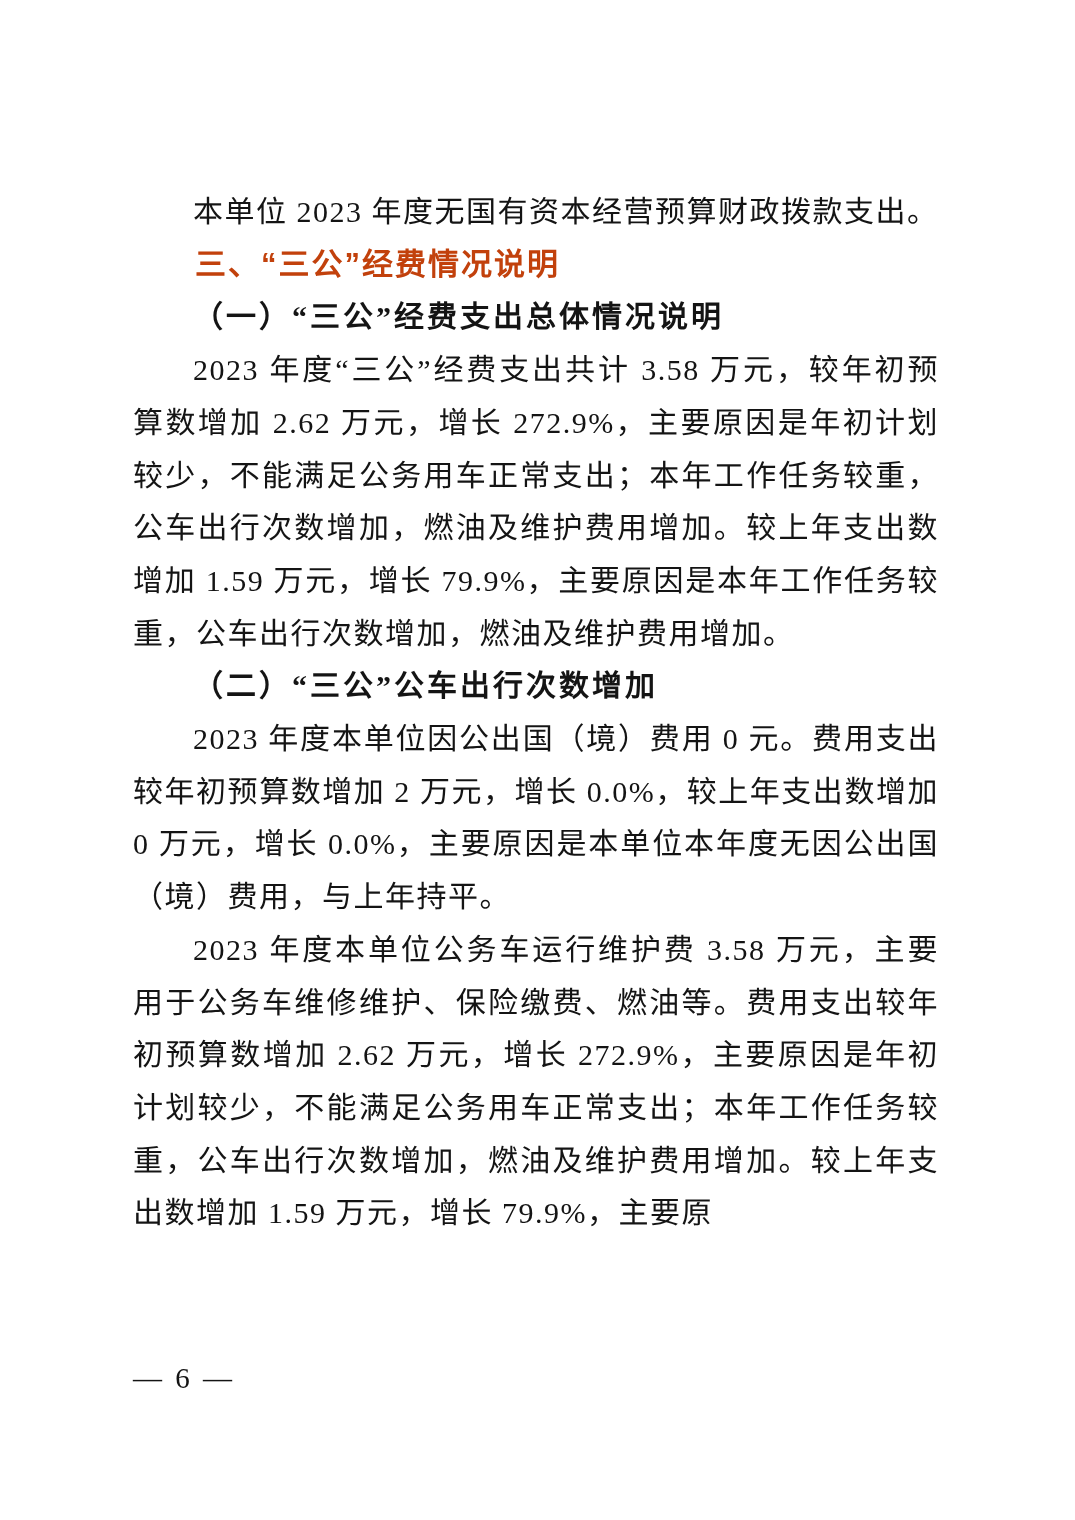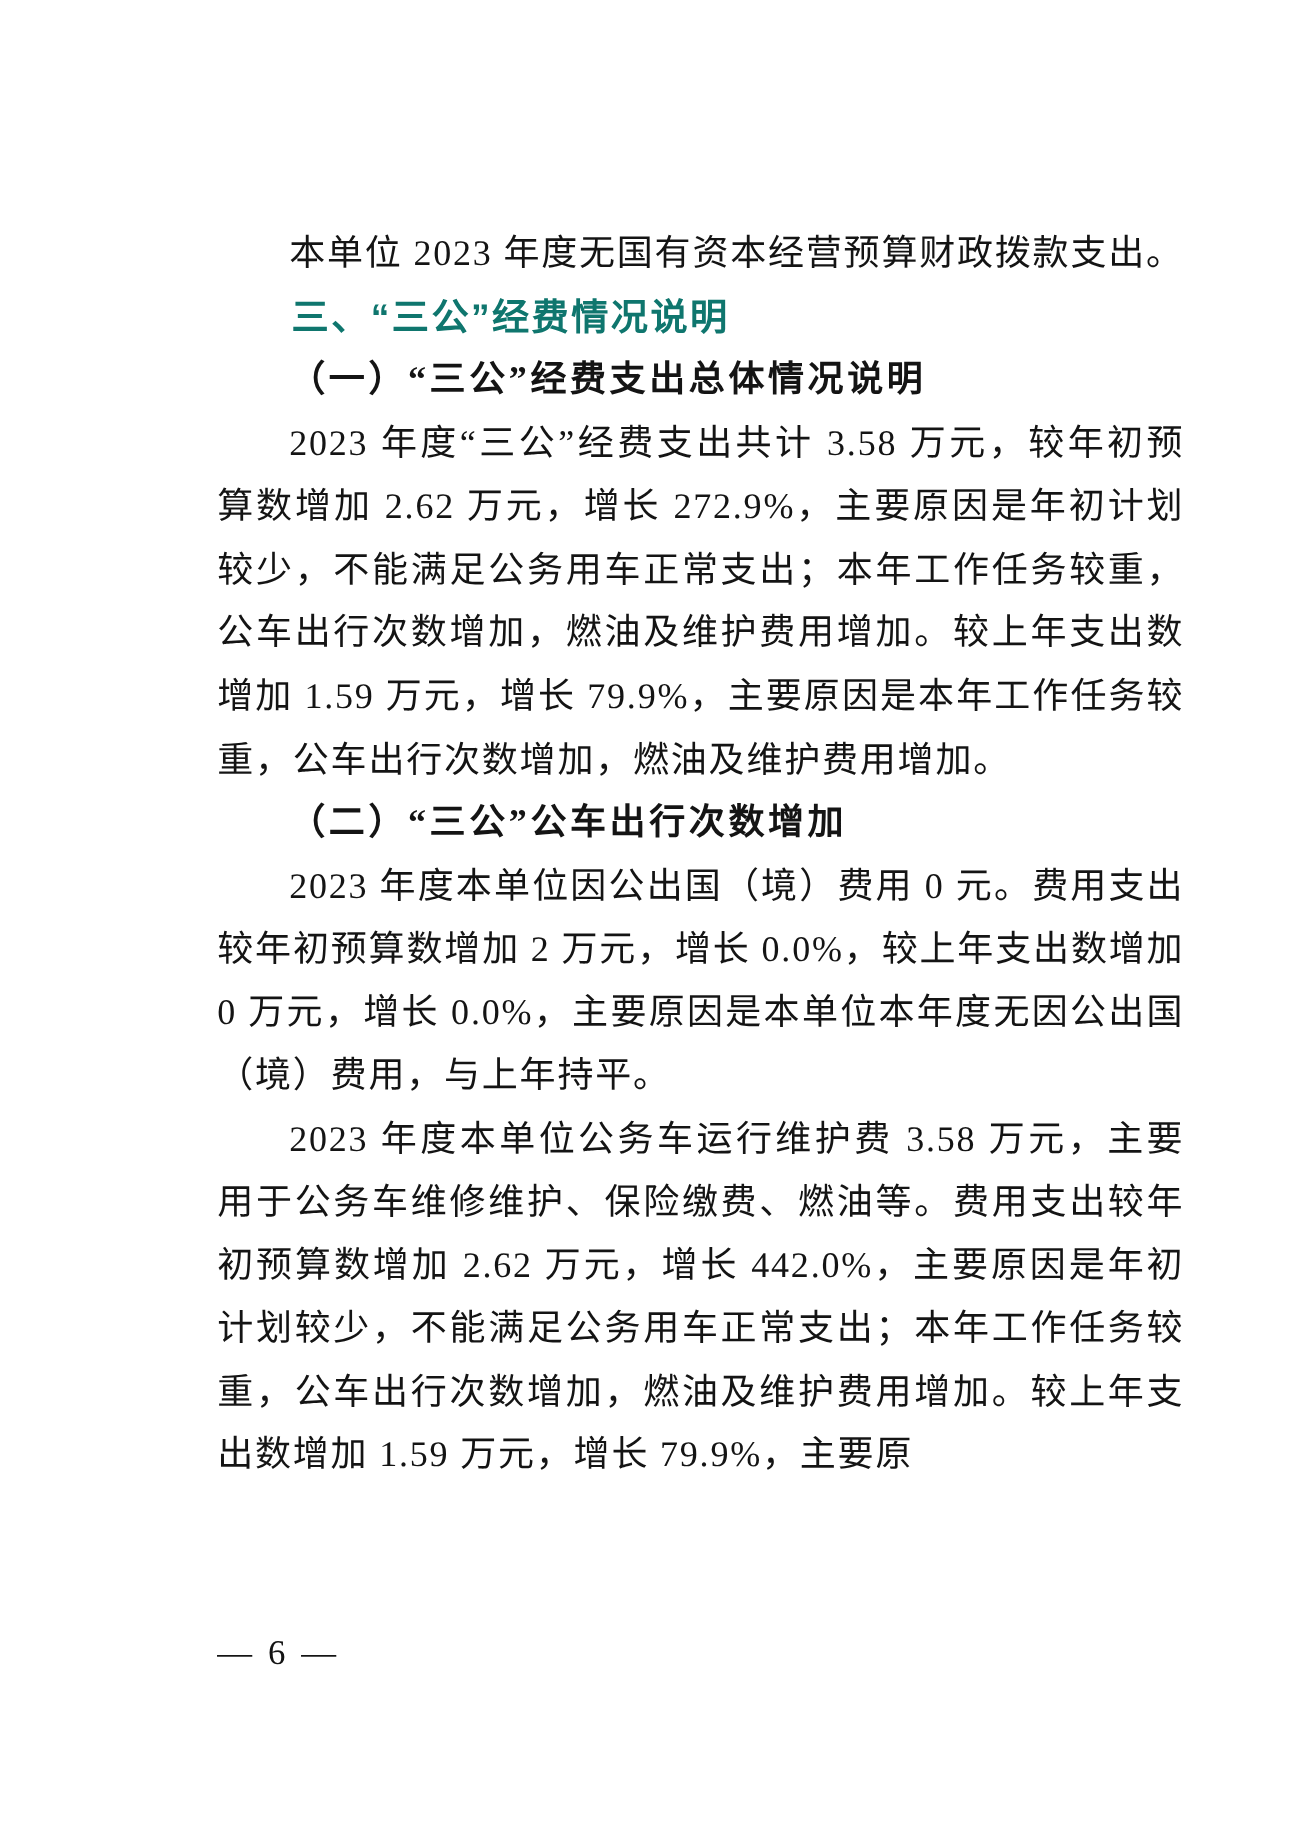--- a/index.html
+++ b/index.html
@@ -1,15 +1,15 @@
 <!DOCTYPE html>
 <html lang="zh-CN"><head>
 <meta charset="utf-8">
 <style>
-  * { box-sizing: border-box; margin-left: 48px; }
+  * { box-sizing: border-box; }
   html, body {
     margin: 0;
     padding: 0;
     background: #ffffff;
   }
   .page {
     position: relative;
     width: 1075px;
     height: 1520px;
     margin: 0 auto;
@@ -35,21 +35,21 @@
     word-break: break-all;
   }
   .heading-1 {
     margin: 0;
     font-family: "Liberation Sans", "DejaVu Sans", sans-serif;
     font-weight: bold;
     font-size: 31px;
     line-height: 52.7px;
     letter-spacing: 2px;
     text-indent: 2em;
-    color: #0f766e;
+    color: #c2410c;
   }
   .heading-2 {
     margin: 0;
     font-size: 30px;
     line-height: 52.7px;
     letter-spacing: 3px;
     text-indent: 2em;
     font-family: "Liberation Serif", "DejaVu Serif", serif;
     font-weight: bold;
   }
@@ -75,18 +75,18 @@
 
     <p class="heading-2">（一）“三公”经费支出总体情况说明</p>
 
     <p class="para">2023 年度“三公”经费支出共计 3.58 万元，较年初预算数增加 2.62 万元，增长 272.9%，主要原因是年初计划较少，不能满足公务用车正常支出；本年工作任务较重，公车出行次数增加，燃油及维护费用增加。较上年支出数增加 1.59 万元，增长 79.9%，主要原因是本年工作任务较重，公车出行次数增加，燃油及维护费用增加。</p>
 
     <p class="heading-2">（二）“三公”公车出行次数增加</p>
 
     <p class="para">2023 年度本单位因公出国（境）费用 0 元。费用支出较年初预算数增加 2 万元，增长 0.0%，较上年支出数增加 0 万元，增长 0.0%，主要原因是本单位本年度无因公出国（境）费用，与上年持平。</p>
 
 
-    <p class="para">2023 年度本单位公务车运行维护费 3.58 万元，主要用于公务车维修维护、保险缴费、燃油等。费用支出较年初预算数增加 2.62 万元，增长 442.0%，主要原因是年初计划较少，不能满足公务用车正常支出；本年工作任务较重，公车出行次数增加，燃油及维护费用增加。较上年支出数增加 1.59 万元，增长 79.9%，主要原</p>
+    <p class="para">2023 年度本单位公务车运行维护费 3.58 万元，主要用于公务车维修维护、保险缴费、燃油等。费用支出较年初预算数增加 2.62 万元，增长 272.9%，主要原因是年初计划较少，不能满足公务用车正常支出；本年工作任务较重，公车出行次数增加，燃油及维护费用增加。较上年支出数增加 1.59 万元，增长 79.9%，主要原</p>
 
   </div>
 
   <div class="page-footer">— 6 —</div>
 </div>
 
 </body></html>

